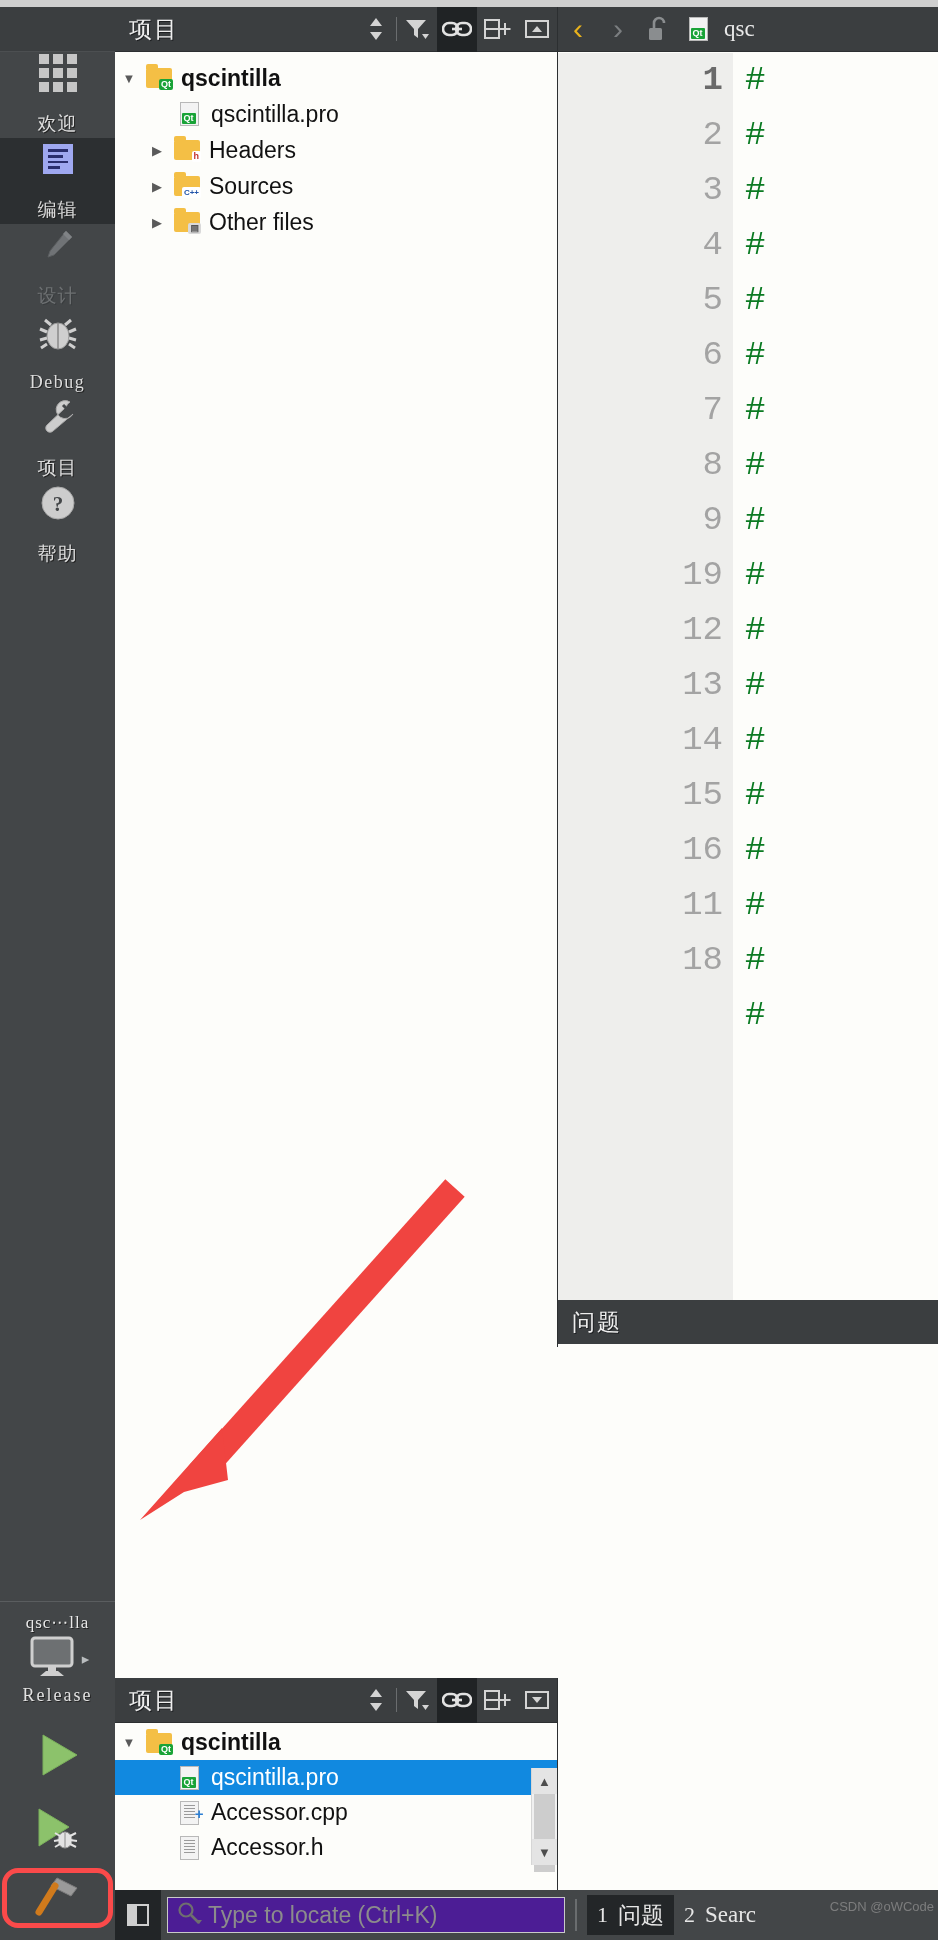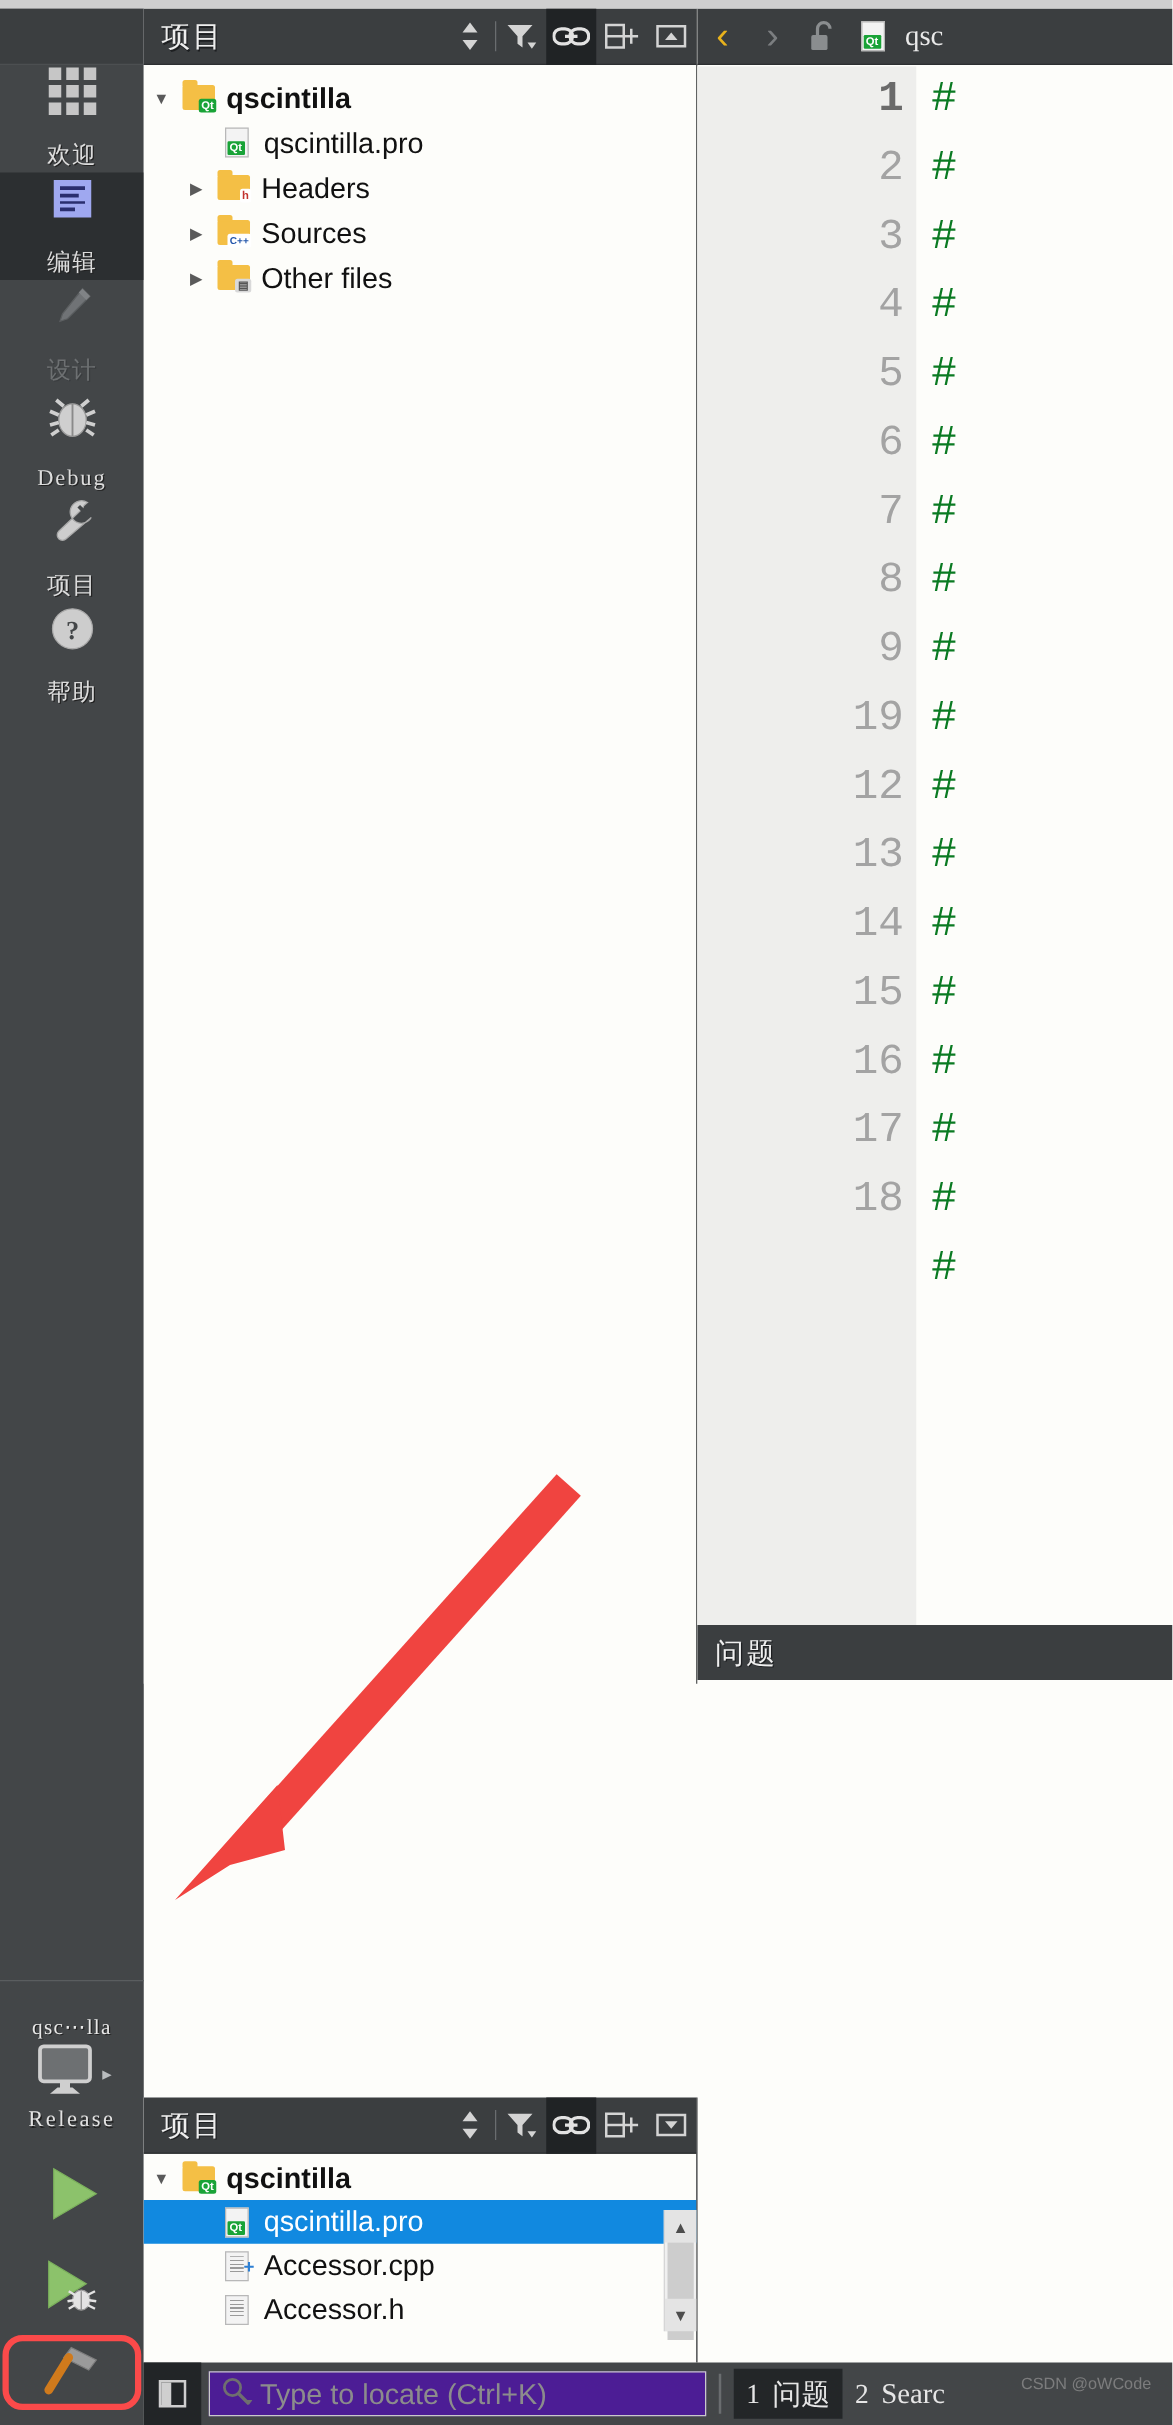--- a/index.html
+++ b/index.html
@@ -66,21 +66,21 @@
   .edit-ico i { display: block; height: 3px; background: #2a2e6e; }
   .edit-ico i:nth-child(1){ width: 100%; }
   .edit-ico i:nth-child(2){ width: 75%; }
   .edit-ico i:nth-child(3){ width: 100%; }
   .edit-ico i:nth-child(4){ width: 60%; }
 
   
   .kit-block {
     margin-top: auto;
     border-top: 1px solid #5a5d5f;
-    padding-top: 22px;
+    padding-top: 6px;
   }
   .kit-name {
     text-align: center; color: #e8e8e8; font-size: 17px;
     font-family: "Liberation Serif", serif;
     letter-spacing: 1px;
     text-shadow: 1px 1px 0 #222;
     padding: 4px 0 2px;
   }
   .kit-icon-row {
     display: flex; align-items: center; justify-content: center; gap: 4px;
@@ -282,21 +282,21 @@
     display:flex; align-items:center; gap: 10px; height: 40px;
     padding: 0 10px; color: #e6e6e6;
     font-family: "Liberation Serif", serif; font-size: 23px;
     cursor: pointer; white-space: nowrap;
   }
   .sb-item.active { background: #232628; }
   .sb-item .num { font-size: 22px; }
 
   
   .watermark {
-    position: absolute; right: 17px; bottom: 26px;
+    position: absolute; right: 4px; bottom: 26px;
     font-size: 13px; color: #8f8f8f; opacity: .75;
     font-family: "Liberation Sans", sans-serif;
     pointer-events: none;
   }
 
   
   .arrow-svg {
     position: absolute; left: 110px; top: 1170px;
     width: 370px; height: 360px; pointer-events: none;
   }
@@ -547,21 +547,21 @@
         <div class="ln">6</div>
         <div class="ln">7</div>
         <div class="ln">8</div>
         <div class="ln">9</div>
         <div class="ln">19</div>
         <div class="ln">12</div>
         <div class="ln">13</div>
         <div class="ln">14</div>
         <div class="ln">15</div>
         <div class="ln">16</div>
-        <div class="ln">17</div>
+        <div class="ln">11</div>
         <div class="ln">18</div>
       </div>
       <div class="codecol">
         <div class="cl">#</div>
         <div class="cl">#</div>
         <div class="cl">#</div>
         <div class="cl">#</div>
         <div class="cl">#</div>
         <div class="cl">#</div>
         <div class="cl">#</div>

